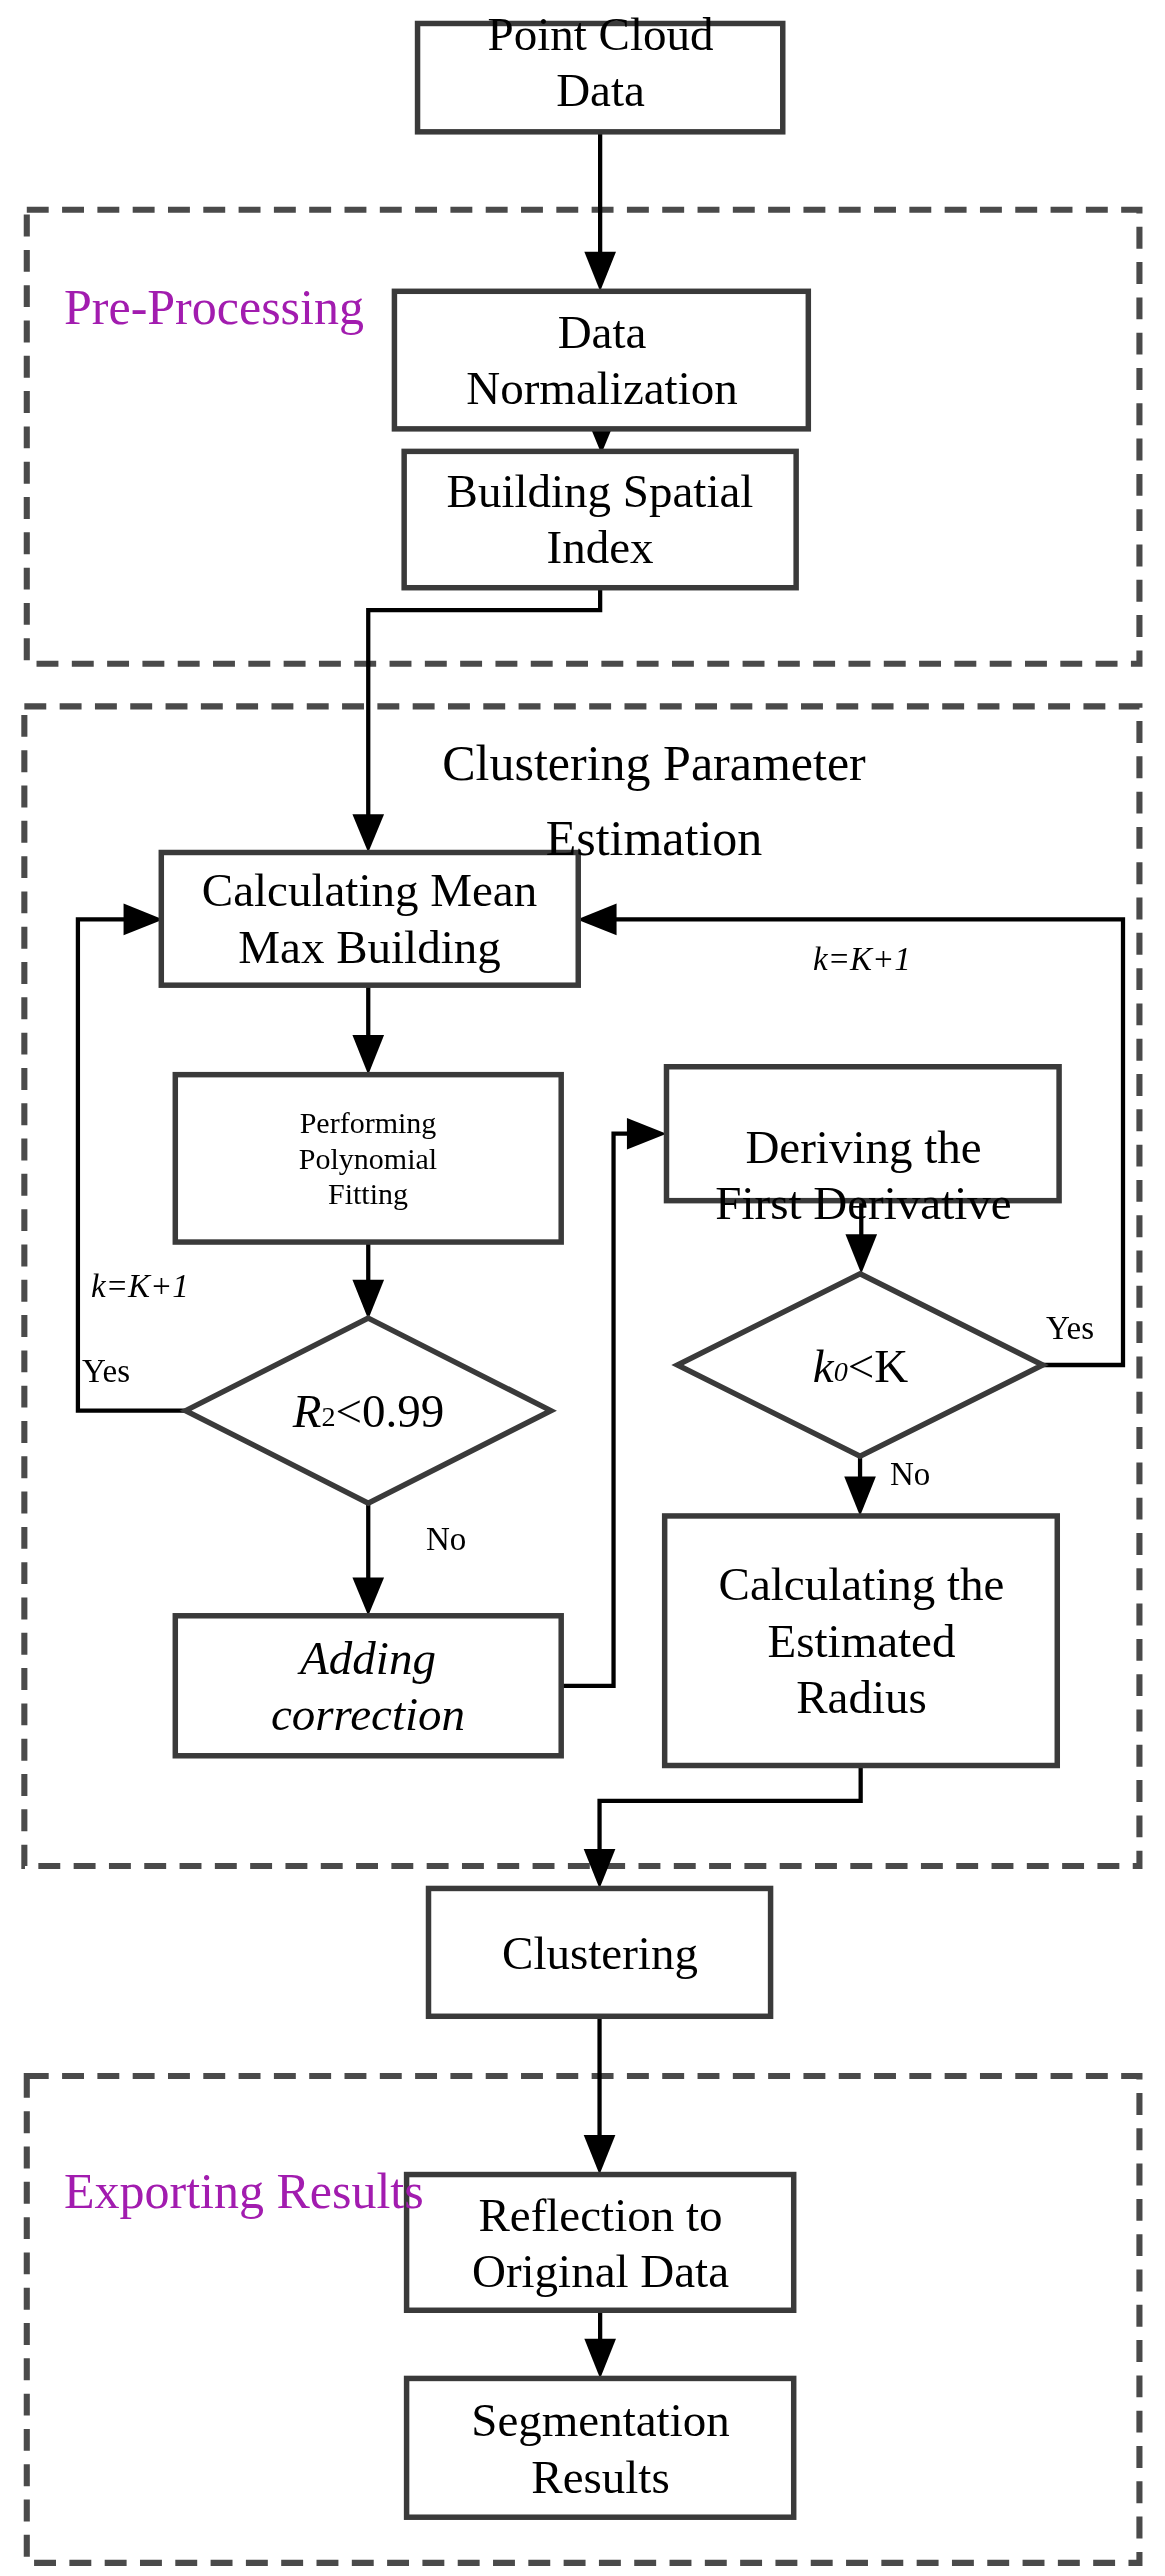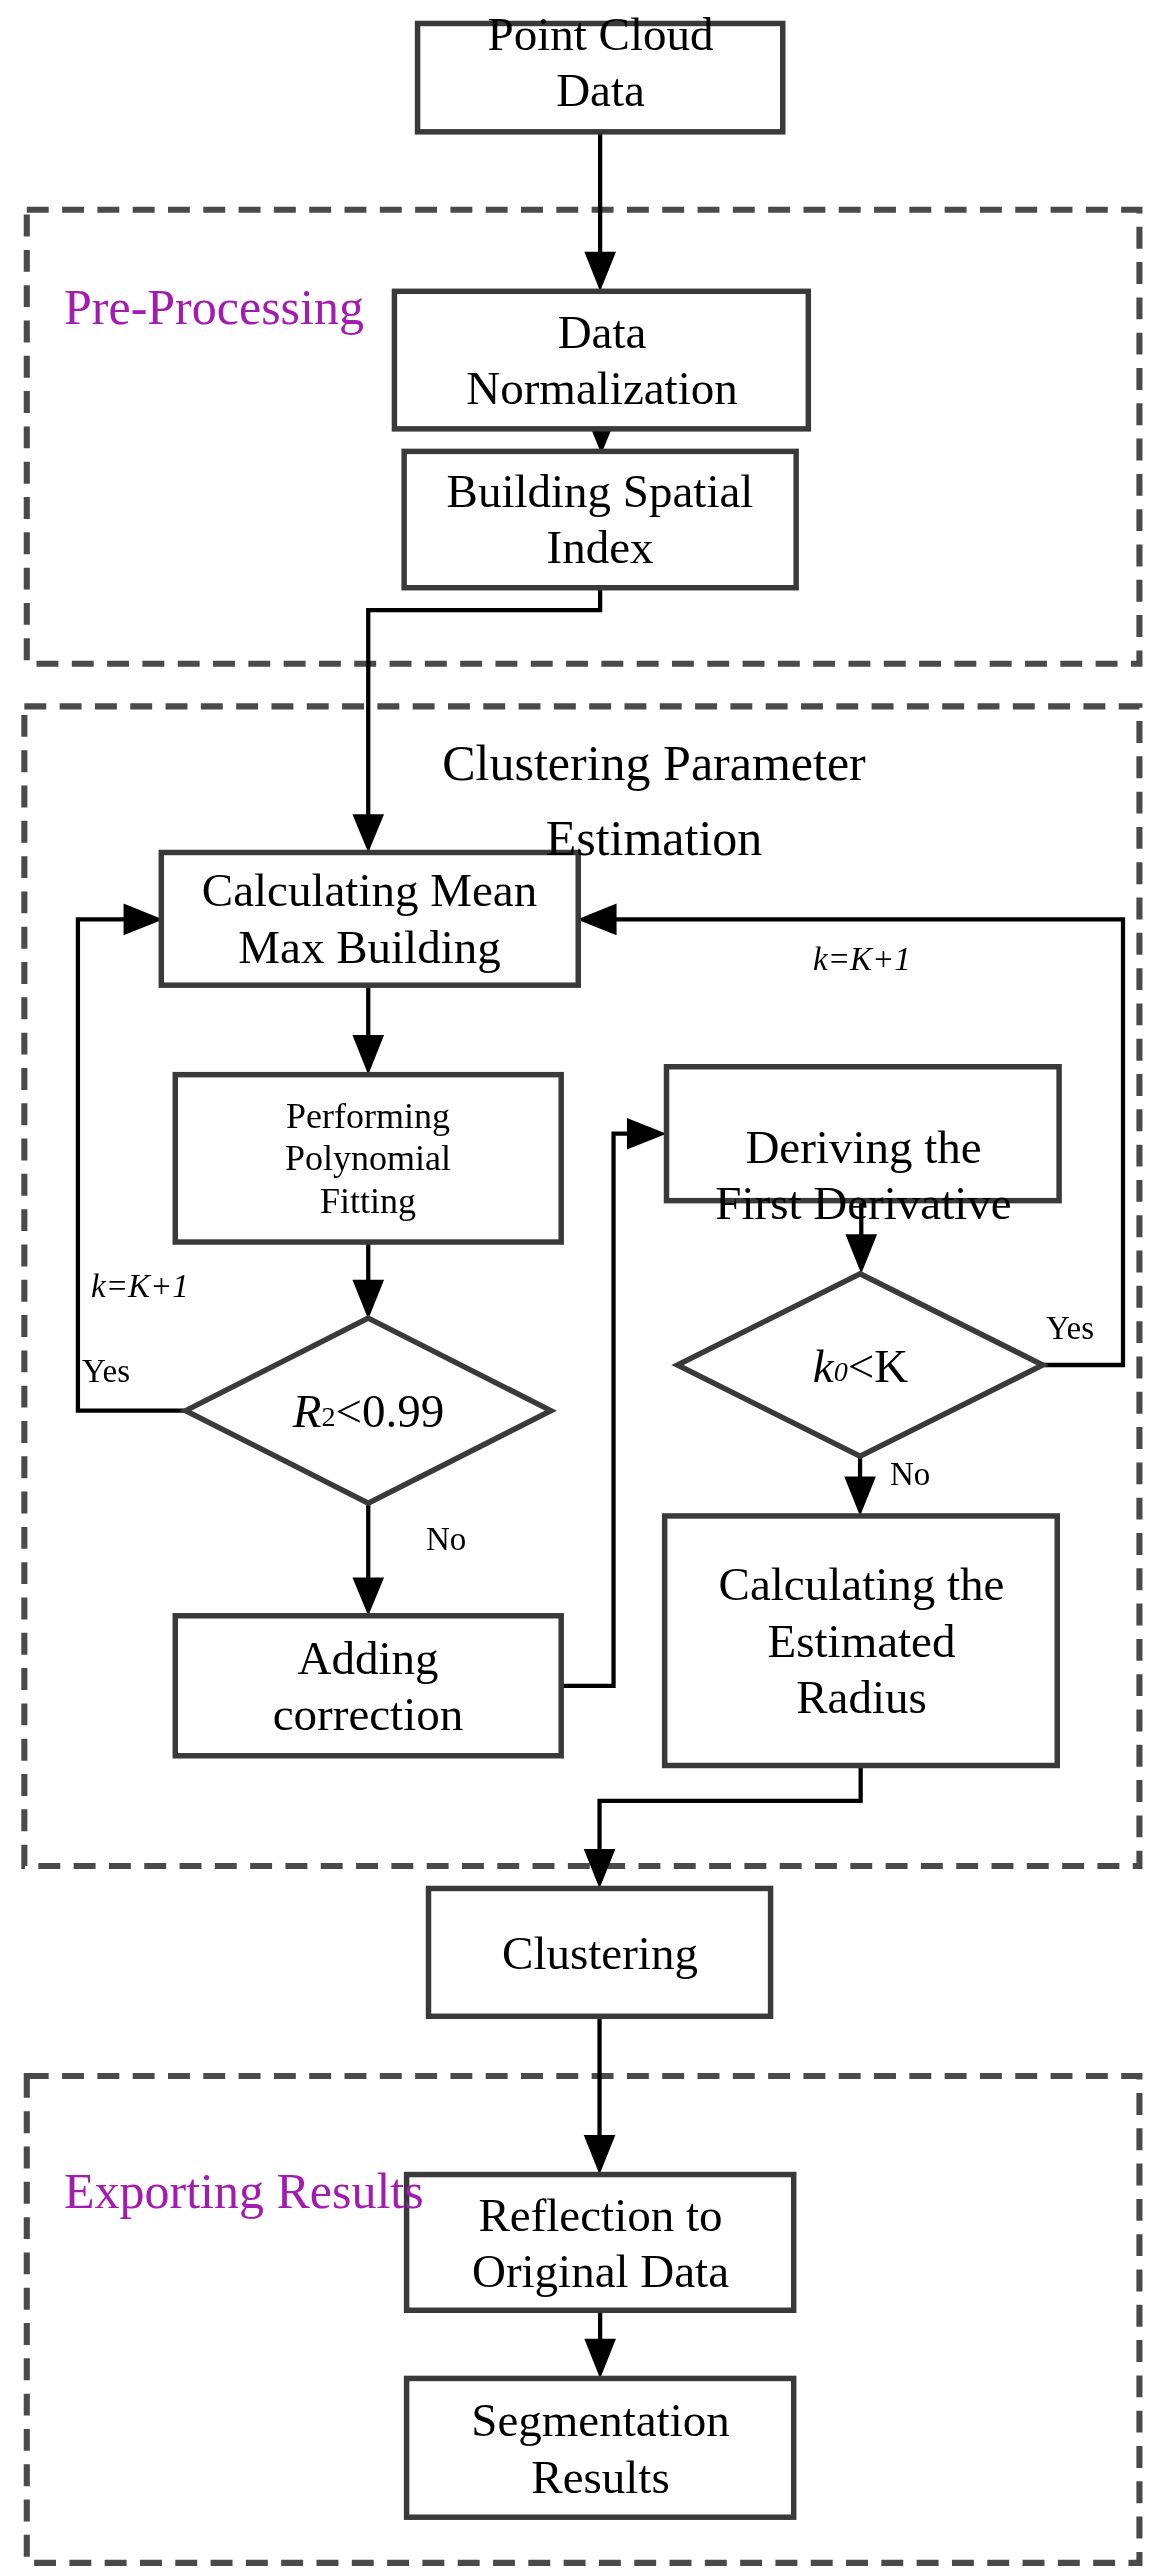--- a/index.html
+++ b/index.html
@@ -145,21 +145,21 @@
   <div class="nodetext" style="left:404px;top:451px;width:392px;height:136px;">
     <span>Building Spatial</span>
     <span>Index</span>
   </div>
 
   <div class="nodetext" style="left:161px;top:852px;width:417px;height:133px;">
     <span>Calculating Mean</span>
     <span>Max Building</span>
   </div>
 
-  <div class="nodetext" style="left:175px;top:1075px;width:386px;height:167px;font-size:36px;line-height:1.18;">
+  <div class="nodetext" style="left:175px;top:1075px;width:386px;height:167px;font-size:30px;line-height:1.18;">
     <span>Performing</span>
     <span>Polynomial</span>
     <span>Fitting</span>
   </div>
 
   <div class="nodetext" style="left:667px;top:1108px;width:393px;height:134px;">
     <span>Deriving the</span>
     <span>First Derivative</span>
   </div>
 
@@ -168,21 +168,21 @@
       <sub>2</sub>
       <span>&lt;0.99</span>
   </div>
 
   <div class="dtext" style="left:678px;top:1274px;width:365px;height:183px;">
     <span class="it">k</span>
       <sub class="it">0</sub>
       <span>&lt;K</span>
   </div>
 
-  <div class="nodetext" style="left:175px;top:1616px;width:386px;height:140px;">
+  <div class="nodetext" style="left:175px;top:1616px;width:386px;height:140px;font-style:italic;">
     <span>Adding</span>
     <span>correction</span>
   </div>
 
   <div class="nodetext" style="left:665px;top:1516px;width:393px;height:250px;">
     <span>Calculating the</span>
     <span>Estimated</span>
     <span>Radius</span>
   </div>
 

